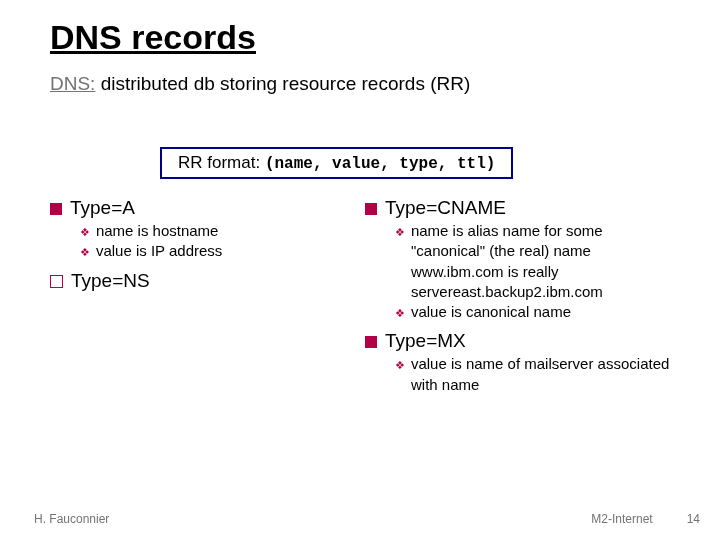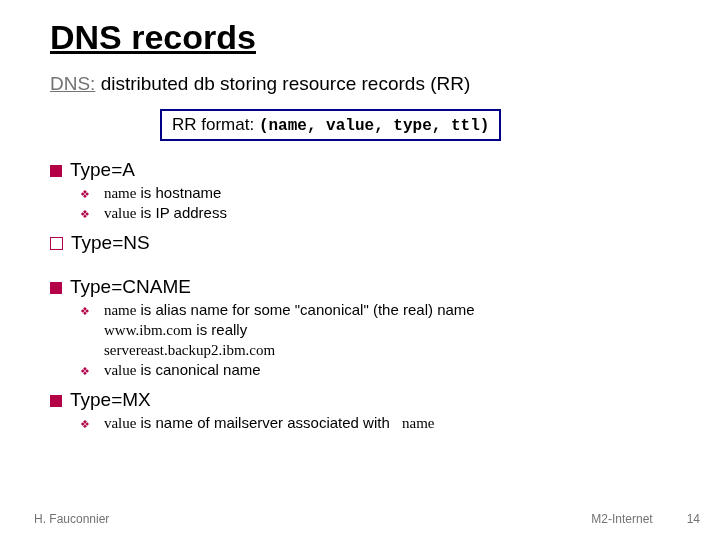--- a/index.html
+++ b/index.html
@@ -32,35 +32,35 @@
     font-size: 19px;
     margin: 0 0 14px 0;
   }
   .subtitle .dns-link {
     color: #737373;
     text-decoration: underline;
   }
   .rr-format {
     margin-left: 110px;
     border: 2px solid #000087;
-    padding: 4px 10px;
+    padding: 4px 16px;
     display: inline-block;
     font-family: Verdana, Arial, sans-serif;
     font-size: 17px;
     margin-bottom: 12px;
+    margin-top: 38px;
   }
   .rr-format .tuple {
     font-family: "Courier New", monospace;
     font-weight: bold;
     font-size: 16px;
   }
   .cols {
     display: flex;
-    gap: 8px;
-    flex-direction: column;
+    gap: 0;
   }
   .col {
     flex: 1;
   }
   .type-head {
     font-family: Verdana, Arial, sans-serif;
     font-size: 19px;
     margin: 6px 0 2px 0;
   }
   .bullet-r::before {
@@ -93,22 +93,21 @@
     text-indent: -16px;
     padding-left: 16px;
   }
   .sub li::before {
     content: "❖";
     color: #b30047;
     font-size: 11px;
     margin-right: 6px;
   }
   .mono {
-    font-family: Liberation Serif, serif;
-    margin-left: 8px;
+    font-family: Liberation Sans, sans-serif;
   }
   .footer {
     position: absolute;
     bottom: 14px;
     left: 34px;
     right: 20px;
     display: flex;
     justify-content: space-between;
     font-family: Verdana, Arial, sans-serif;
     font-size: 12px;

